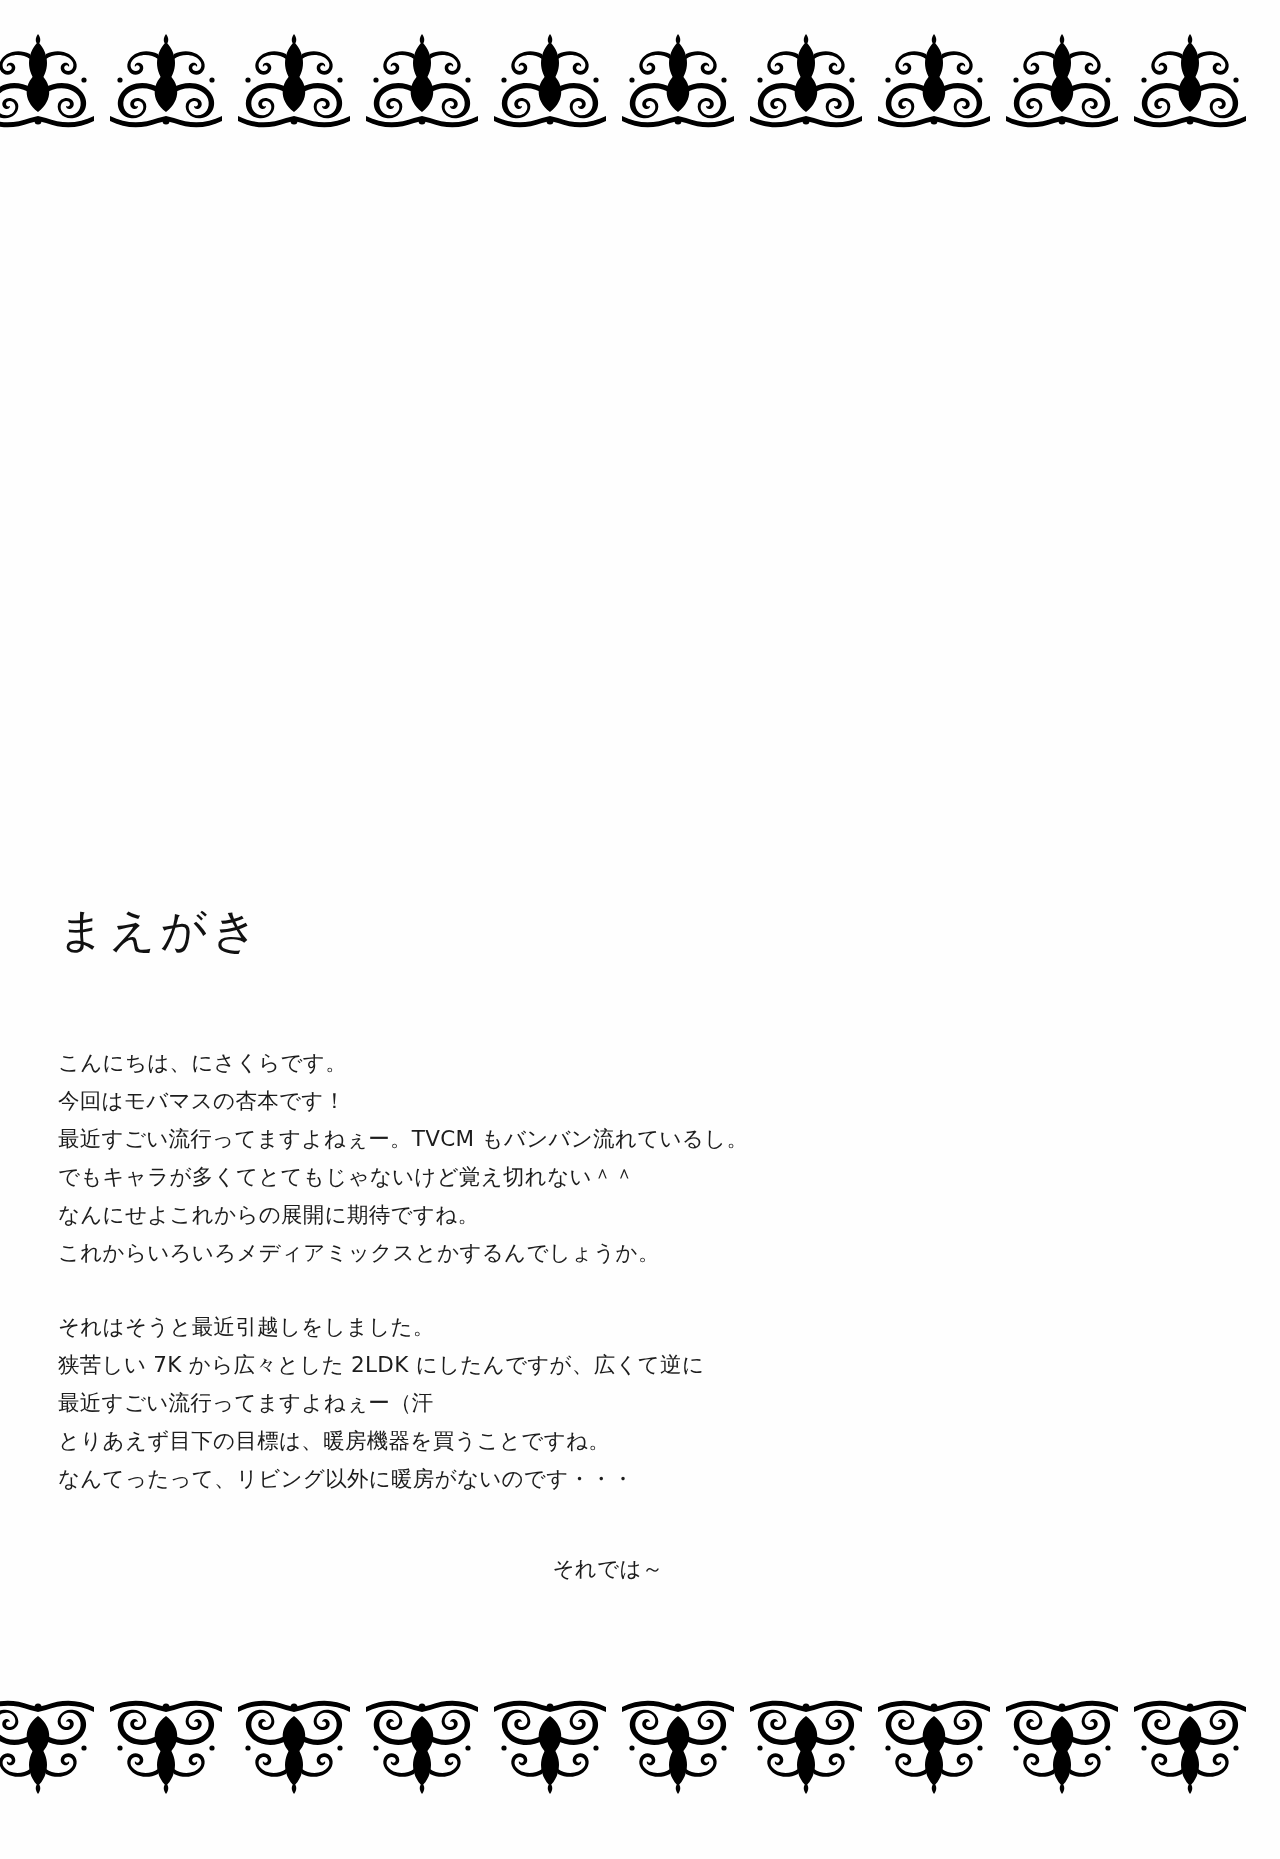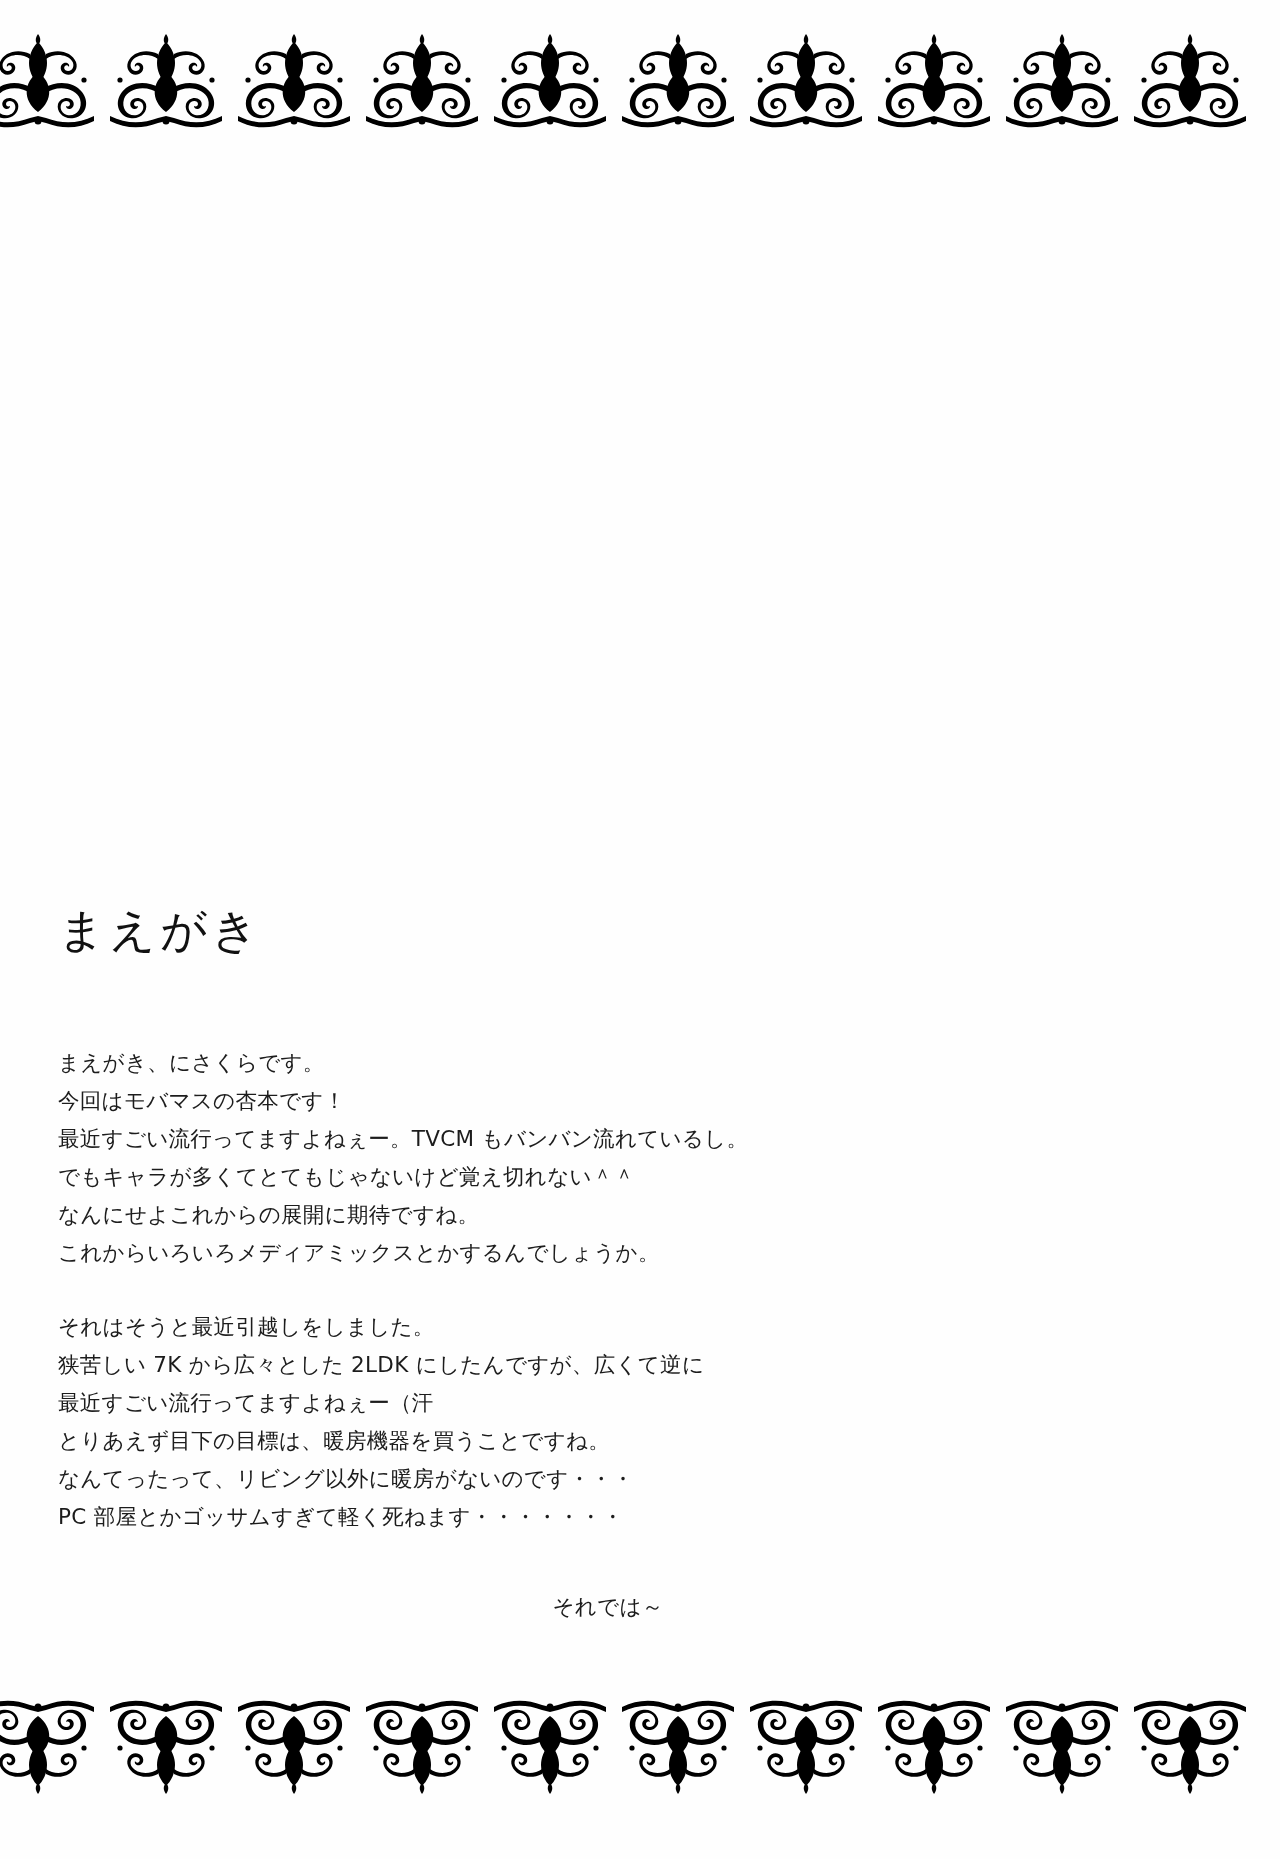--- a/index.html
+++ b/index.html
@@ -132,35 +132,34 @@
         <use href="#motif" x="1126" y="0"></use>
       </g>
     </svg>
   </div>
 
   <div class="content">
 
     <h1 class="heading">まえがき</h1>
 
     <p class="para">
-      <span class="line">まえがき、にさくらです。</span>
+      <span class="line">こんにちは、にさくらです。</span>
       <span class="line">今回はモバマスの杏本です！</span>
       <span class="line">最近すごい流行ってますよねぇー。TVCM もバンバン流れているし。</span>
       <span class="line">でもキャラが多くてとてもじゃないけど覚え切れない＾＾</span>
       <span class="line">なんにせよこれからの展開に期待ですね。</span>
       <span class="line">これからいろいろメディアミックスとかするんでしょうか。</span>
     </p>
 
     <p class="para">
       <span class="line">それはそうと最近引越しをしました。</span>
       <span class="line">狭苦しい 7K から広々とした 2LDK にしたんですが、広くて逆に</span>
       <span class="line">最近すごい流行ってますよねぇー（汗</span>
       <span class="line">とりあえず目下の目標は、暖房機器を買うことですね。</span>
       <span class="line">なんてったって、リビング以外に暖房がないのです・・・</span>
-      <span class="line">PC 部屋とかゴッサムすぎて軽く死ねます・・・・・・・</span>
     </p>
 
     <p class="para closing">
       <span class="line">それでは～</span>
     </p>
 
   </div>
 </div>
 
 </body></html>

